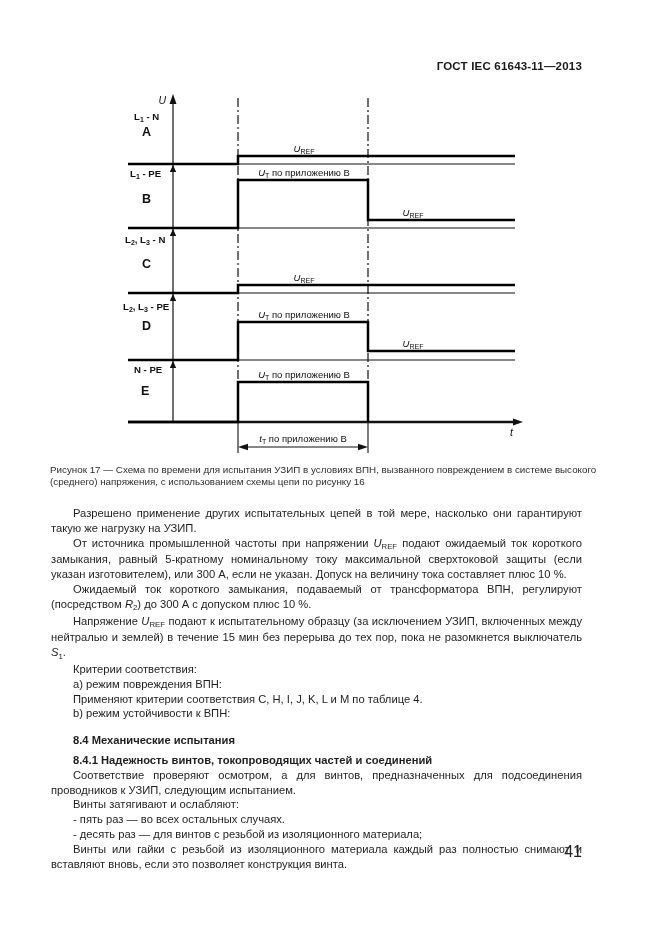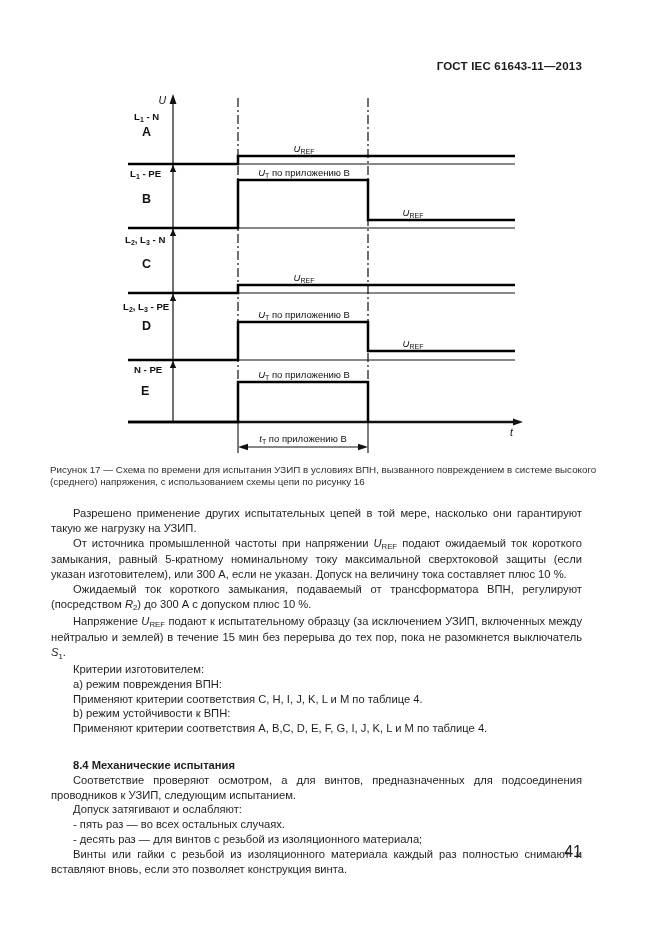--- a/index.html
+++ b/index.html
@@ -23,21 +23,21 @@
   .caption{
     position:absolute;top:464px;left:50px;width:561px;text-align:left;
     font-size:9.8px;line-height:12px;color:#2e2e2e;
   }
   .body{
     position:absolute;top:506px;left:51px;width:531px;
     font-size:11.2px;line-height:14.8px;text-align:justify;color:#1f1f1f;
   }
   .body p{margin:0;text-indent:22px;}
   .body p.h{font-weight:bold;text-align:left;}
-  .body p.h84{margin-top:22px;}
+  .body p.h84{margin-top:12px;}
   .body p.h841{margin-top:5px;}
   .ssub{font-size:7.8px;position:relative;top:2.5px;}
   .vr{font-style:italic;}
   .pagenum{position:absolute;top:843px;right:79px;font-size:16px;color:#222;}
 </style>
 </head>
 <body>
 
 <div class="page">
 
@@ -103,28 +103,28 @@
     <text class="bandletter" x="21" y="305">E</text>
   </svg>
 
   <div class="caption">Рисунок 17 — Схема по времени для испытания УЗИП в условиях ВПН, вызванного повреждением в системе высокого (среднего) напряжения, с использованием схемы цепи по рисунку 16</div>
 
   <div class="body">
     <p>Разрешено применение других испытательных цепей в той мере, насколько они гарантируют такую же нагрузку на УЗИП.</p>
     <p><span>От источника промышленной частоты при напряжении </span><i class="vr">U</i><span class="ssub">REF</span><span> подают ожидаемый ток короткого замыкания, равный 5-кратному номинальному току максимальной сверхтоковой защиты (если указан изготовителем), или 300 А, если не указан. Допуск на величину тока составляет плюс 10 %.</span></p>
     <p><span>Ожидаемый ток короткого замыкания, подаваемый от трансформатора ВПН, регулируют (посредством </span><i class="vr">R</i><span class="ssub">2</span><span>) до 300 А с допуском плюс 10 %.</span></p>
     <p><span>Напряжение </span><i class="vr">U</i><span class="ssub">REF</span><span> подают к испытательному образцу (за исключением УЗИП, включенных между нейтралью и землей) в течение 15 мин без перерыва до тех пор, пока не разомкнется выключатель </span><i class="vr">S</i><span class="ssub">1</span><span>.</span></p>
-    <p>Критерии изготовителем:</p>
+    <p>Критерии соответствия:</p>
     <p>a) режим повреждения ВПН:</p>
     <p>Применяют критерии соответствия C, H, I, J, K, L и M по таблице 4.</p>
     <p>b) режим устойчивости к ВПН:</p>
-    <p>Применяют критерии соответствия A, B,C, D, E, F, G, I, J, K, L и M по таблице 4.</p>
     <p class="h h84">8.4 Механические испытания</p>
+    <p class="h h841">8.4.1 Надежность винтов, токопроводящих частей и соединений</p>
     <p>Соответствие проверяют осмотром, а для винтов, предназначенных для подсоединения проводников к УЗИП, следующим испытанием.</p>
-    <p>Допуск затягивают и ослабляют:</p>
+    <p>Винты затягивают и ослабляют:</p>
     <p>- пять раз — во всех остальных случаях.</p>
     <p>- десять раз — для винтов с резьбой из изоляционного материала;</p>
     <p>Винты или гайки с резьбой из изоляционного материала каждый раз полностью снимают и вставляют вновь, если это позволяет конструкция винта.</p>
   </div>
 
   <div class="pagenum">41</div>
 
 </div>
 
 </body></html>

